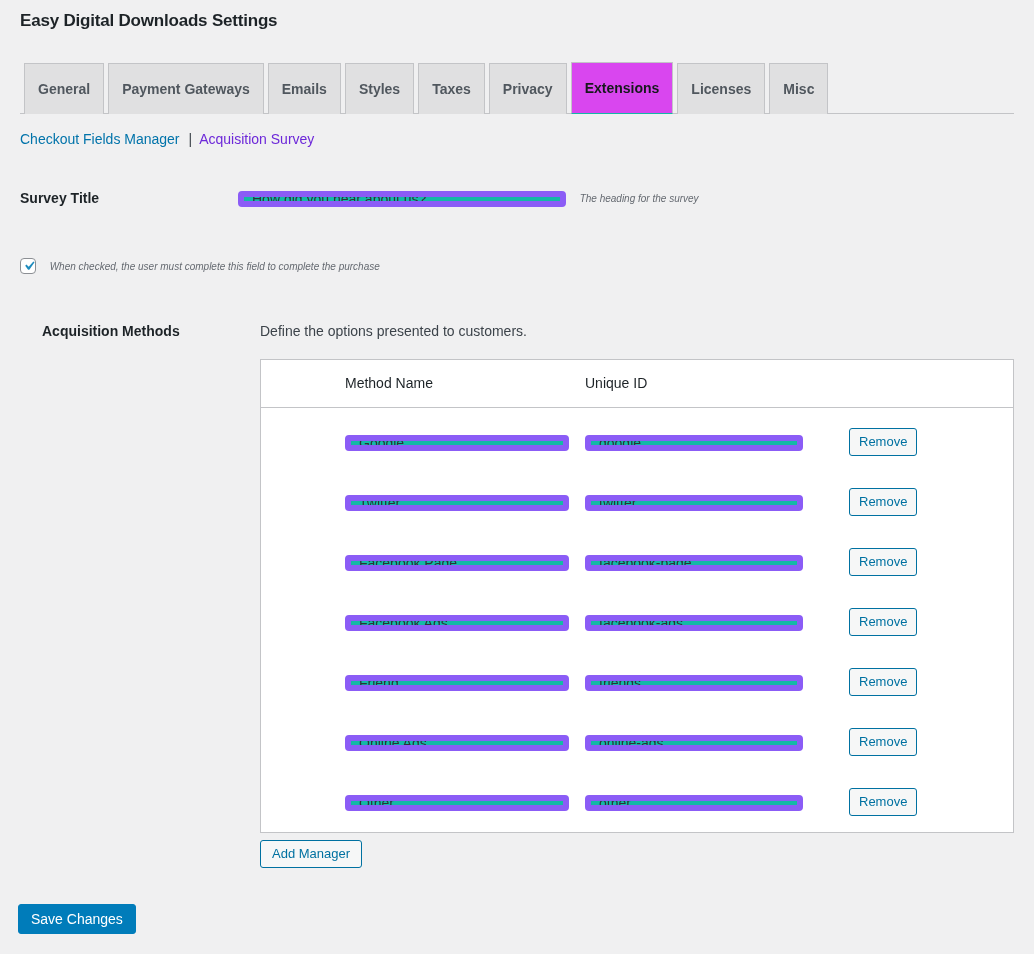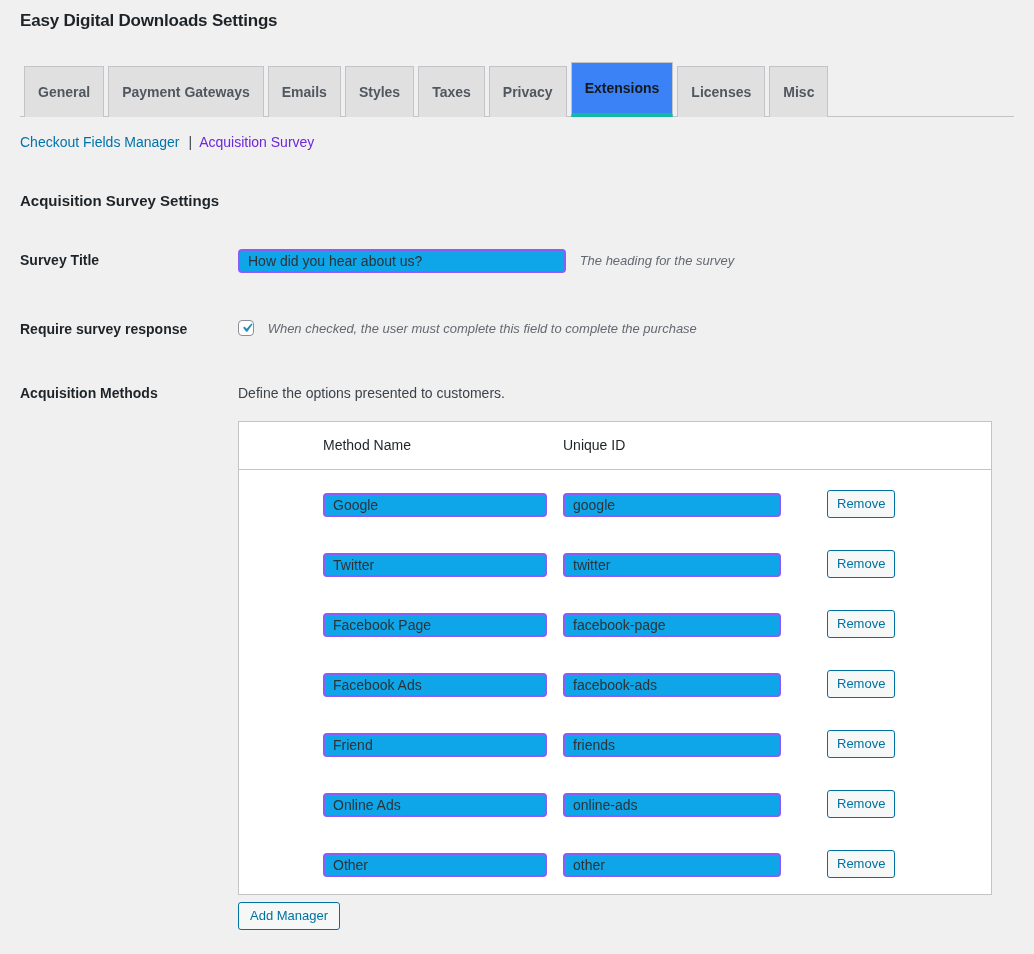--- a/index.html
+++ b/index.html
@@ -24,57 +24,57 @@
   }
   .nav-tab {
     display: inline-block; vertical-align: bottom;
     margin: 16px 4px -1px 0; padding: 18px 13px;
     font-size: 14px; font-weight: 700; text-decoration: none;
     color: #50575e; background: #e0e0e1;
     border: 1px solid #c3c4c7; border-bottom: none;
     cursor: pointer;
   }
   .nav-tab.nav-tab-active {
-    background: #3b82f6; color: #16191c;
-    border-bottom: 4px solid #14b8a6;
+    background: #d946ef; color: #16191c;
+    border-bottom: 1px solid #14b8a6;
   }
 
   
   .subnav { margin-top: 17px; font-size: 14px; }
   .subnav-link { color: var(--link, #0073aa); text-decoration: none; cursor: pointer; }
   .subnav-sep { color: #3c434a; margin: 0 7px 0 9px; }
   .subnav-current { font-weight: 400; color: #6d28d9; }
 
   .section-heading {
     margin: 42px 0 0; font-size: 15px; font-weight: 700; color: #1d2327;
   }
 
   
   .form-row { display: flex; align-items: flex-start; }
   .row-title { margin-top: 37px; }
   .row-require { margin-top: 40px; }
-  .row-methods { margin-top: 41px; }
+  .row-methods { margin-top: 41px; justify-content: flex-end; }
   .form-label {
     width: 218px; flex-shrink: 0;
     font-size: 14px; font-weight: 700; color: #1d2327; line-height: 28px;
   }
   .row-methods .form-label { line-height: 19px; }
   .form-control { line-height: 28px; }
 
   .text-input {
-    height: 24px; padding: 0 8px;
-    border: 2px solid #8b5cf6; border-radius: 4px;
-    background: #0ea5e9; color: #2c3338;
+    height: 16px; padding: 0 8px;
+    border: 6px solid #8b5cf6; border-radius: 4px;
+    background: #14b8a6; color: #2c3338;
     font-size: 14px; font-family: inherit;
     vertical-align: middle;
   }
   .regular-text { width: 328px; }
 
   .desc {
-    font-style: italic; color: #646970; font-size: 13px;
+    font-style: italic; color: #646970; font-size: 10px;
     margin-left: 10px; vertical-align: middle;
   }
 
   
   .checkbox {
     display: inline-block; position: relative;
     width: 16px; height: 16px;
     border: 1px solid #8c8f94; border-radius: 4px;
     background: #fff; vertical-align: middle; margin-top: -2px;
     cursor: pointer;
@@ -126,32 +126,30 @@
 <div class="wrap">
 
   <h1 class="page-title">Easy Digital Downloads Settings</h1>
 
   <nav class="nav-tab-wrapper" id="tabs"><a class="nav-tab">General</a><a class="nav-tab">Payment Gateways</a><a class="nav-tab">Emails</a><a class="nav-tab">Styles</a><a class="nav-tab">Taxes</a><a class="nav-tab">Privacy</a><a class="nav-tab nav-tab-active">Extensions</a><a class="nav-tab">Licenses</a><a class="nav-tab">Misc</a></nav>
 
   <div class="subnav">
     <a class="subnav-link">Checkout Fields Manager</a><span class="subnav-sep">|</span><span class="subnav-current">Acquisition Survey</span>
   </div>
 
-  <h2 class="section-heading">Acquisition Survey Settings</h2>
 
   <div class="form-row row-title">
     <div class="form-label">Survey Title</div>
     <div class="form-control">
       <input type="text" class="text-input regular-text" value="How did you hear about us?" style="">
       <span class="desc">The heading for the survey</span>
     </div>
   </div>
 
   <div class="form-row row-require">
-    <div class="form-label">Require survey response</div>
     <div class="form-control">
       <span class="checkbox checked" id="require-checkbox">
         <svg viewBox="0 0 20 20">
             <path d="M14.83 4.89l1.34.94-5.81 8.38H9.02L5.78 9.67l1.34-1.25 2.57 2.4z"></path>
           </svg>
       </span>
       <span class="desc">When checked, the user must complete this field to complete the purchase</span>
     </div>
   </div>
 

